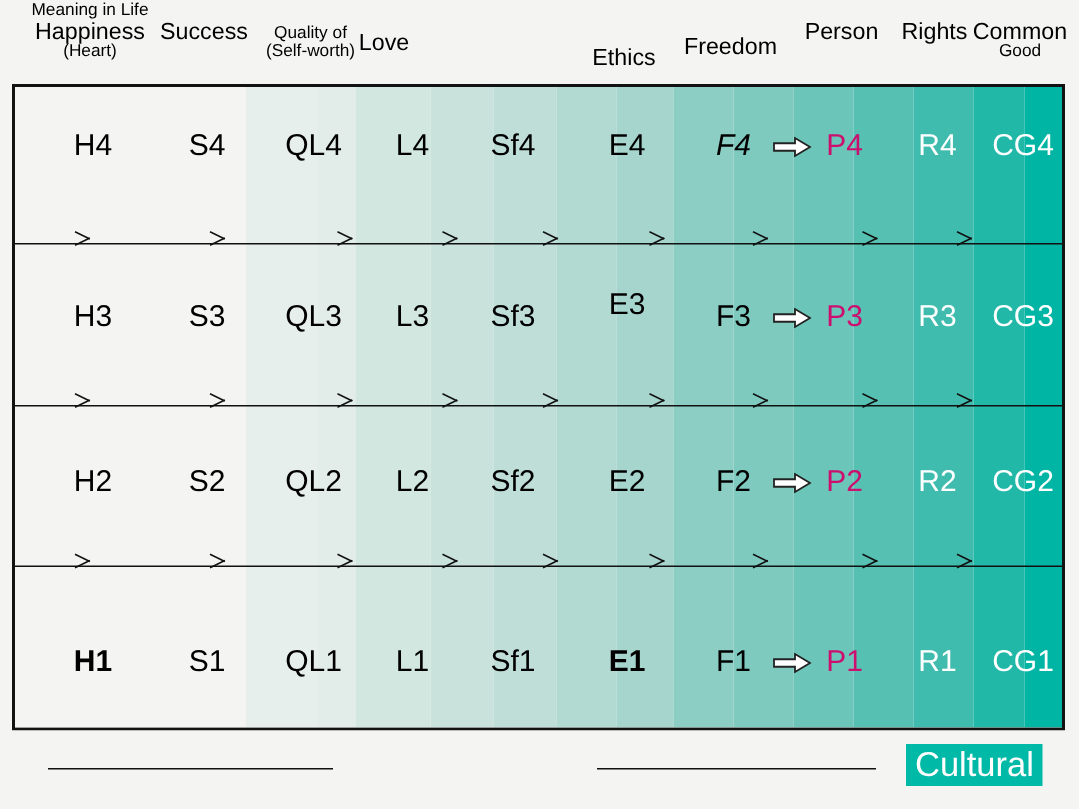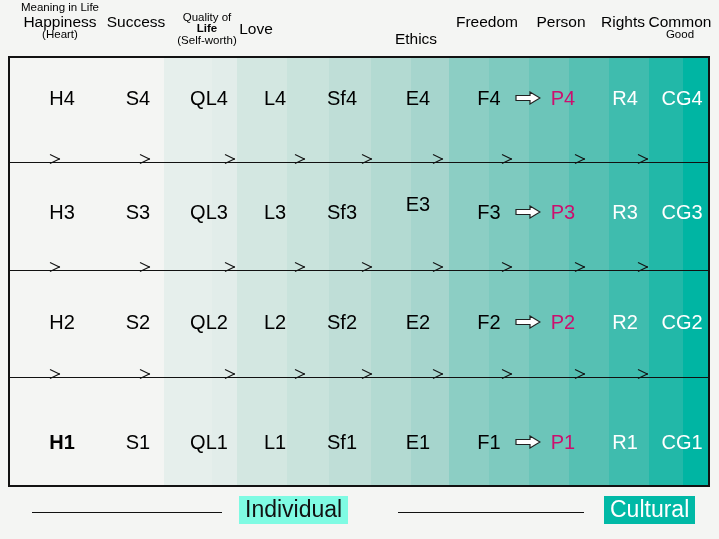--- a/index.html
+++ b/index.html
@@ -124,34 +124,33 @@
       <span class="main">Happiness</span>
       <span class="sub">(Heart)</span>
     </div>
     <div class="hdr two" style="left: 66px; width: 140px; top: 2px; height: 54px; display: flex; flex-direction: column; justify-content: flex-start;">
       <span class="sup" style="visibility: hidden;">&nbsp;</span>
       <span class="main">Success</span>
       <span class="sub" style="visibility: hidden;">&nbsp;</span>
     </div>
     <div class="hdr small" style="left: 137px; width: 140px; top: 2px; height: 54px; display: flex; flex-direction: column; justify-content: center;">
       <span class="sup">Quality of</span>
-      <span class="main">Life</span>
       <span class="sub">(Self-worth)</span>
     </div>
     <div class="hdr two" style="left: 186px; width: 140px; top: 2px; height: 54px; display: flex; flex-direction: column; justify-content: center;">
       <span class="sup" style="visibility: hidden;">&nbsp;</span>
       <span class="main">Love</span>
       <span class="sub" style="visibility: hidden;">&nbsp;</span>
     </div>
     <div class="hdr two" style="left: 346px; width: 140px; top: 19px; height: 54px; display: flex; flex-direction: column; justify-content: flex-start;">
       <span class="sup" style="visibility: hidden;">&nbsp;</span>
       <span class="main">Ethics</span>
       <span class="sub" style="visibility: hidden;">&nbsp;</span>
     </div>
-    <div class="hdr two" style="left: 417px; width: 140px; top: 2px; height: 54px; display: flex; flex-direction: column; justify-content: flex-start;">
+    <div class="hdr two" style="left: 417px; width: 140px; top: 12px; height: 54px; display: flex; flex-direction: column; justify-content: flex-start;">
       <span class="sup" style="visibility: hidden;">&nbsp;</span>
       <span class="main">Freedom</span>
       <span class="sub" style="visibility: hidden;">&nbsp;</span>
     </div>
     <div class="hdr two" style="left: 553px; width: 140px; top: 2px; height: 54px; display: flex; flex-direction: column; justify-content: flex-start;">
       <span class="sup" style="visibility: hidden;">&nbsp;</span>
       <span class="main">Rights</span>
       <span class="sub" style="visibility: hidden;">&nbsp;</span>
     </div>
     <div class="hdr two" style="left: 491px; width: 140px; top: 2px; height: 54px; display: flex; flex-direction: column; justify-content: flex-start;">
@@ -216,21 +215,21 @@
       <div class="chev" style="left: 565px; top: 319px;"></div>
       <div class="chev" style="left: 628px; top: 319px;"></div>
     </div>
   <div id="cells">
       <div class="cell" style="left: 52px; top: 40px;">H4</div>
       <div class="cell" style="left: 128px; top: 40px;">S4</div>
       <div class="cell" style="left: 199px; top: 40px;">QL4</div>
       <div class="cell" style="left: 265px; top: 40px;">L4</div>
       <div class="cell" style="left: 332px; top: 40px;">Sf4</div>
       <div class="cell" style="left: 408px; top: 40px;">E4</div>
-      <div class="cell" style="left: 479px; top: 40px;">F4</div>
+      <div class="cell" style="left: 479px; top: 40px; font-style: italic;">F4</div>
       <div class="cell magenta" style="left: 553px; top: 40px; text-align: right;">P4</div>
       <div class="cell white" style="left: 615px; top: 40px;">R4</div>
       <div class="cell white" style="left: 672px; top: 40px;">CG4</div>
       <div class="cell" style="left: 52px; top: 154px;">H3</div>
       <div class="cell" style="left: 128px; top: 154px;">S3</div>
       <div class="cell" style="left: 199px; top: 154px;">QL3</div>
       <div class="cell" style="left: 265px; top: 154px;">L3</div>
       <div class="cell" style="left: 332px; top: 154px;">Sf3</div>
       <div class="cell" style="left: 408px; top: 146px;">E3</div>
       <div class="cell" style="left: 479px; top: 154px;">F3</div>
@@ -245,21 +244,21 @@
       <div class="cell" style="left: 408px; top: 264px;">E2</div>
       <div class="cell" style="left: 479px; top: 264px;">F2</div>
       <div class="cell magenta" style="left: 553px; top: 264px;">P2</div>
       <div class="cell white" style="left: 615px; top: 264px;">R2</div>
       <div class="cell white" style="left: 672px; top: 264px;">CG2</div>
       <div class="cell" style="left: 52px; top: 384px; font-weight: bold;">H1</div>
       <div class="cell" style="left: 128px; top: 384px;">S1</div>
       <div class="cell" style="left: 199px; top: 384px;">QL1</div>
       <div class="cell" style="left: 265px; top: 384px;">L1</div>
       <div class="cell" style="left: 332px; top: 384px;">Sf1</div>
-      <div class="cell" style="left: 408px; top: 384px;">E1</div>
+      <div class="cell" style="left: 408px; top: 384px; font-weight: bold;">E1</div>
       <div class="cell" style="left: 479px; top: 384px;">F1</div>
       <div class="cell magenta" style="left: 553px; top: 384px;">P1</div>
       <div class="cell white" style="left: 615px; top: 384px;">R1</div>
       <div class="cell white" style="left: 672px; top: 384px;">CG1</div>
     </div>
   <div id="arrows">
       <div class="bigarrow" style="left: 518px; top: 40px;"><svg viewBox="0 0 26 14" width="26" height="14">
           <path d="M1 4.5 H15 V1 L25 7 L15 13 V9.5 H1 Z" fill="#ffffff" stroke="#222222" stroke-width="1.2" stroke-linejoin="miter"></path>
         </svg></div>
       <div class="bigarrow" style="left: 518px; top: 154px;"><svg viewBox="0 0 26 14" width="26" height="14">
@@ -269,16 +268,15 @@
           <path d="M1 4.5 H15 V1 L25 7 L15 13 V9.5 H1 Z" fill="#ffffff" stroke="#222222" stroke-width="1.2" stroke-linejoin="miter"></path>
         </svg></div>
       <div class="bigarrow" style="left: 518px; top: 384px;"><svg viewBox="0 0 26 14" width="26" height="14">
           <path d="M1 4.5 H15 V1 L25 7 L15 13 V9.5 H1 Z" fill="#ffffff" stroke="#222222" stroke-width="1.2" stroke-linejoin="miter"></path>
         </svg></div>
     </div>
 </div>
 
 <div id="legend">
   <div class="legline" id="legline-1" style="left: 32px; width: 190px;"></div>
-  <div class="legbox" id="leg-individual">Individual</div>
   <div class="legline" id="legline-2" style="left: 398px; width: 186px;"></div>
   <div class="legbox" id="leg-cultural">Cultural</div>
 </div>
 
 </body></html>

